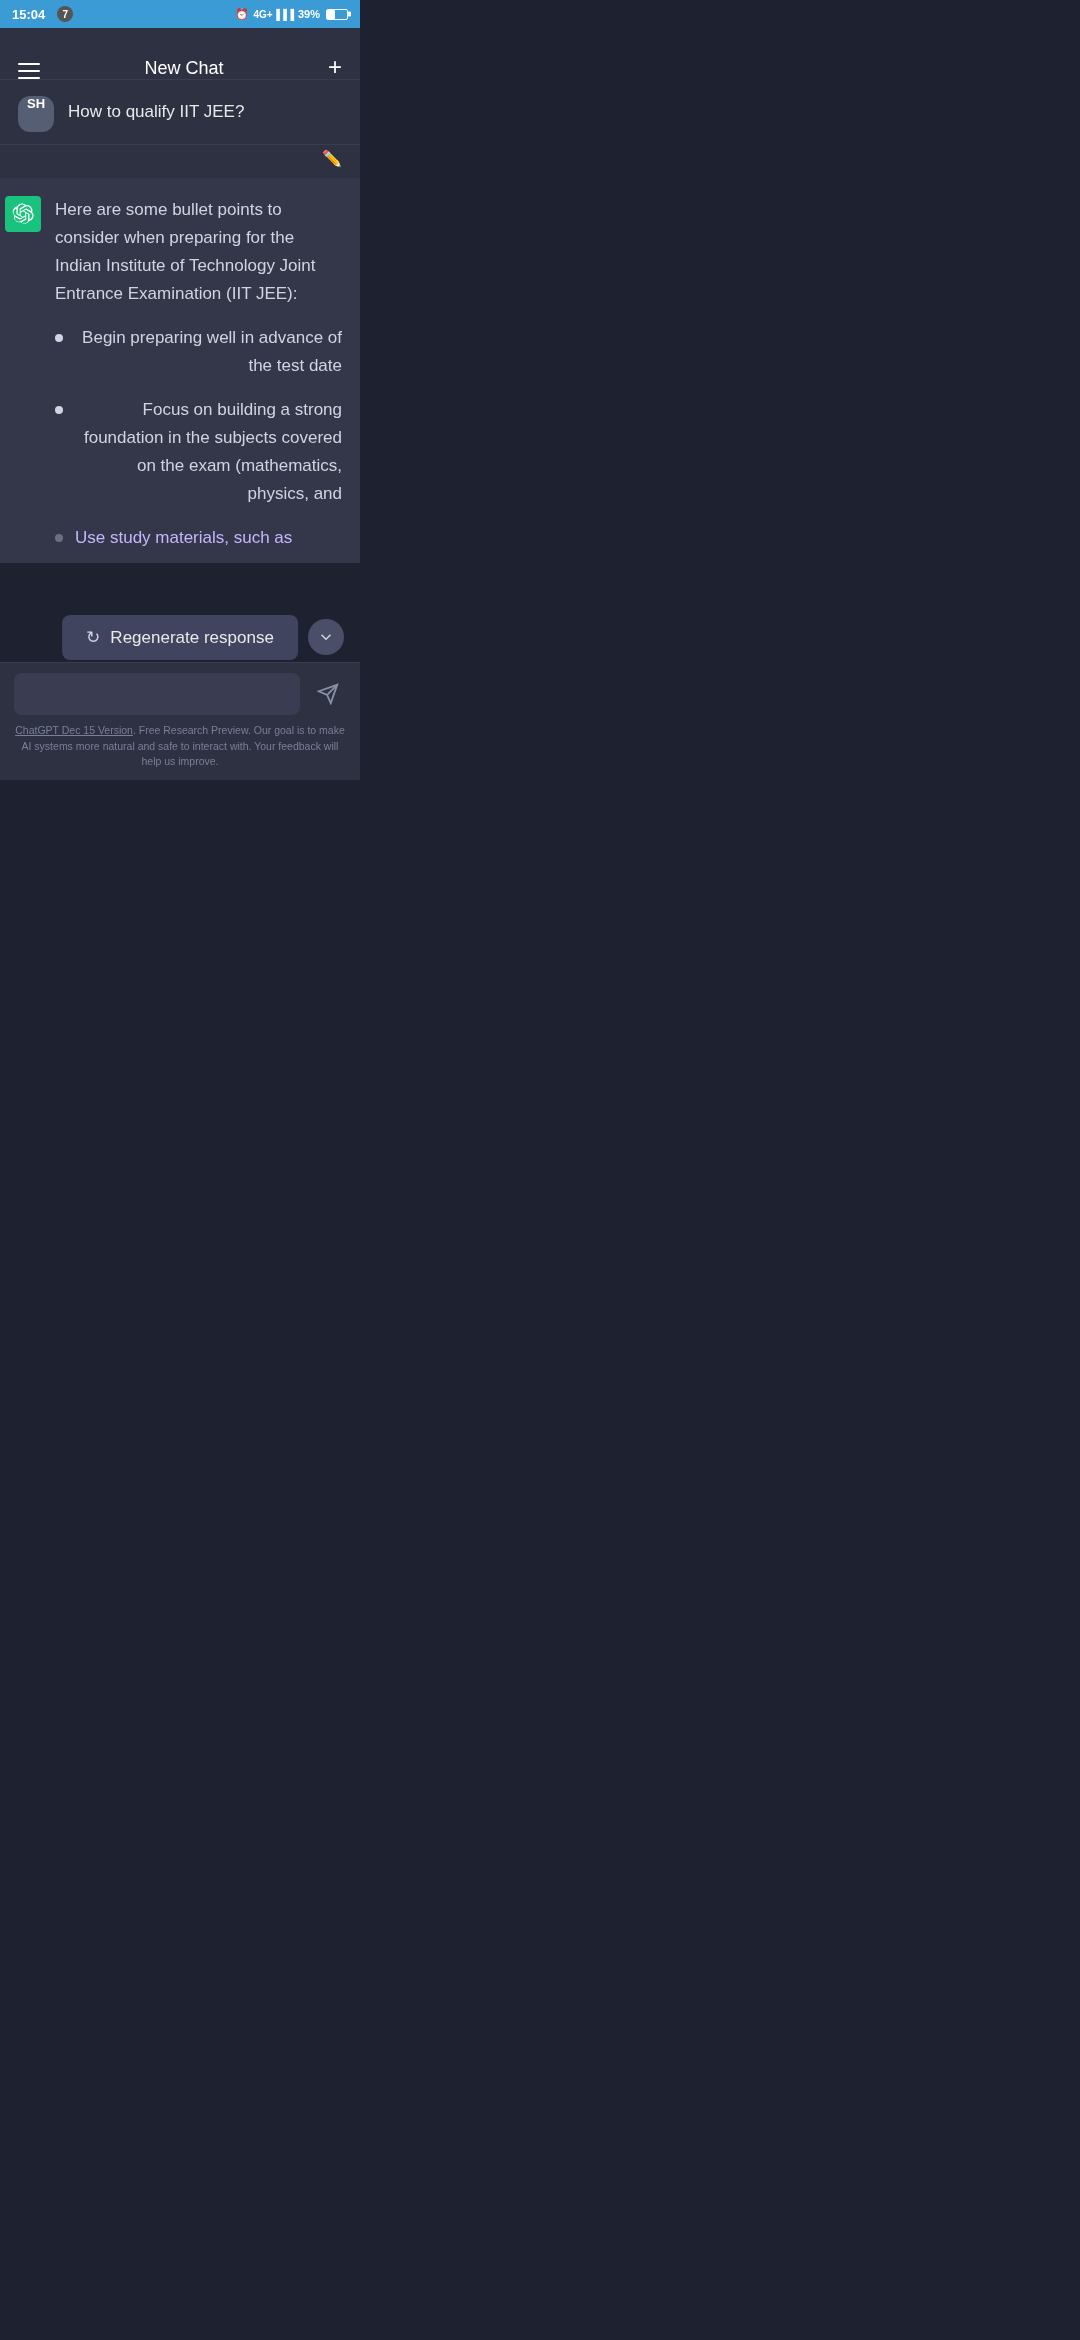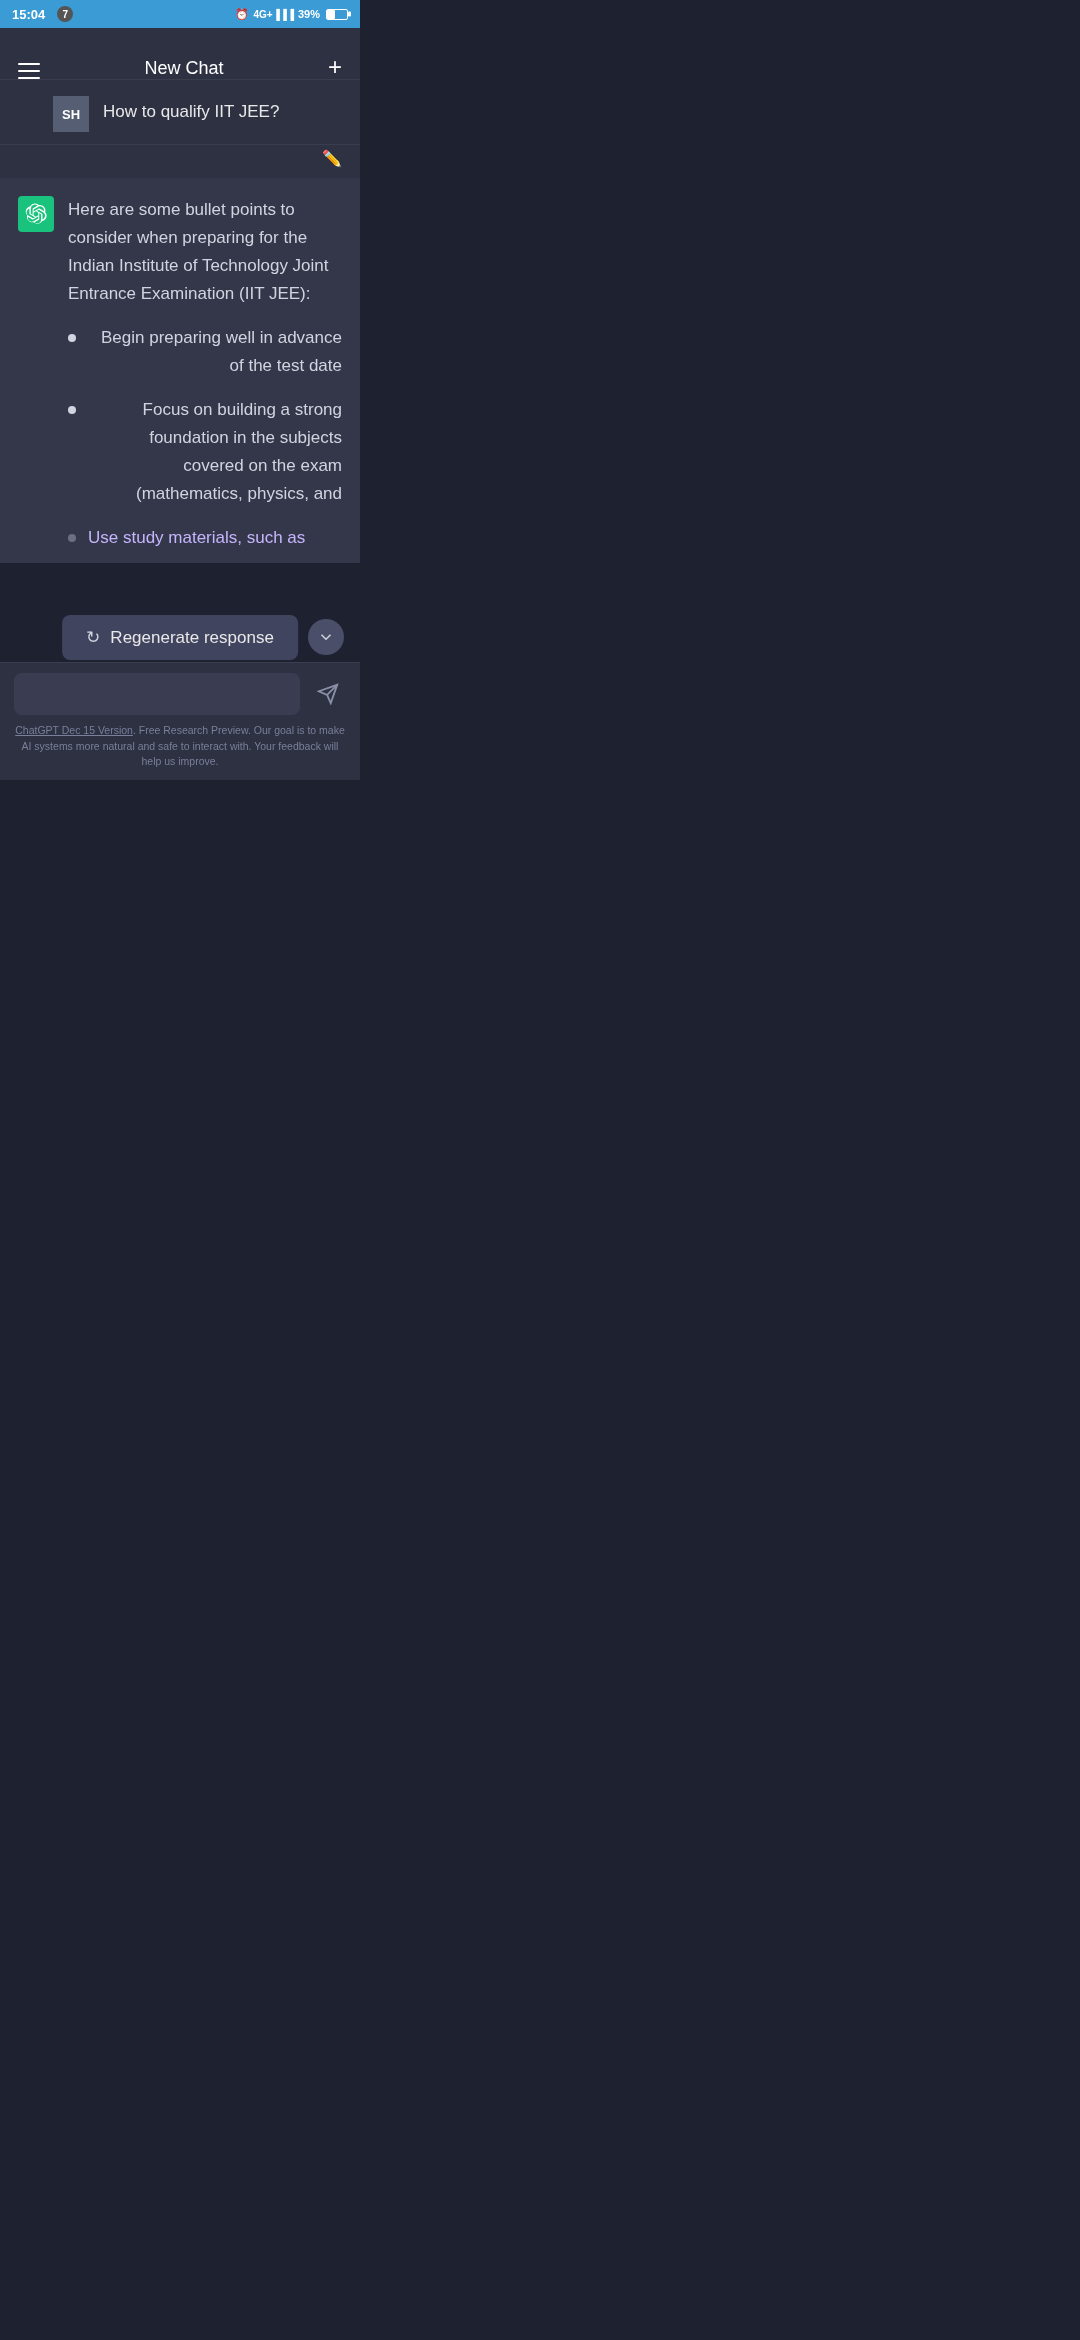--- a/index.html
+++ b/index.html
@@ -115,29 +115,27 @@
       padding: 16px 18px 12px 18px;
       display: flex;
       align-items: flex-start;
       gap: 14px;
       border-bottom: 1px solid #3a3d50;
     }
     .user-avatar {
       width: 36px;
       height: 36px;
       background: #555e72;
-      border-radius: 0;
-      display: flex;
-      align-items: center;
+      border-radius: 12px;
+      display: flex;
       justify-content: center;
       font-size: 13px;
       font-weight: 700;
       color: #fff;
       flex-shrink: 0;
-      margin-left: 35px;
     }
     .user-question {
       font-size: 17px;
       color: #e8e8e8;
       line-height: 1.4;
       flex: 1;
       padding-top: 4px;
     }
     .edit-icon-container {
       display: flex;
@@ -147,21 +145,21 @@
     }
     .edit-icon {
       color: #9a9eb5;
       font-size: 16px;
       cursor: pointer;
     }
 
     
     .ai-response-container {
       background: #343749;
-      padding: 18px 18px 0 18px;
+      padding: 18px 18px 0 5px;
       flex: 1;
     }
     .ai-header {
       display: flex;
       align-items: flex-start;
       gap: 14px;
       margin-bottom: 14px;
     }
     .ai-avatar {
       width: 36px;

